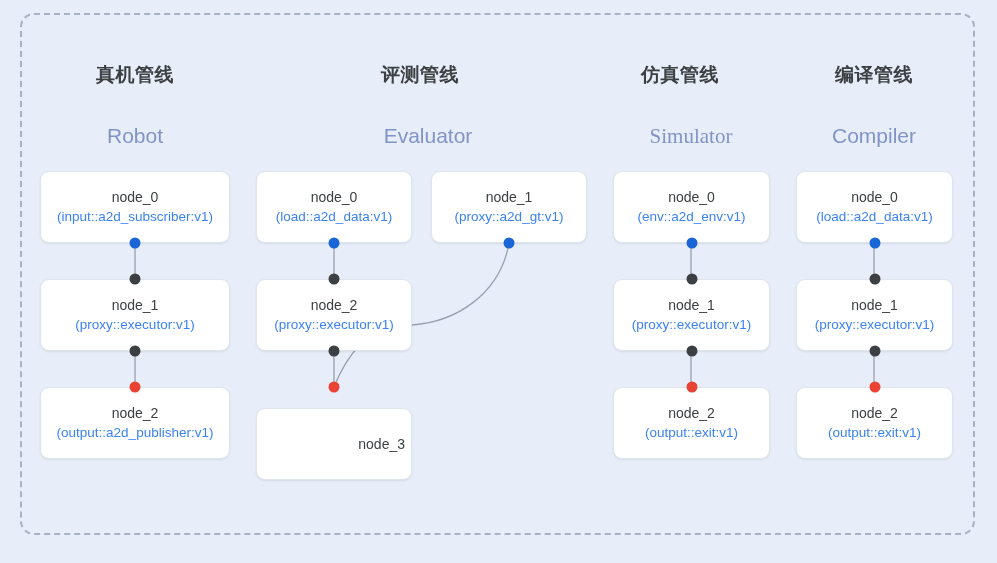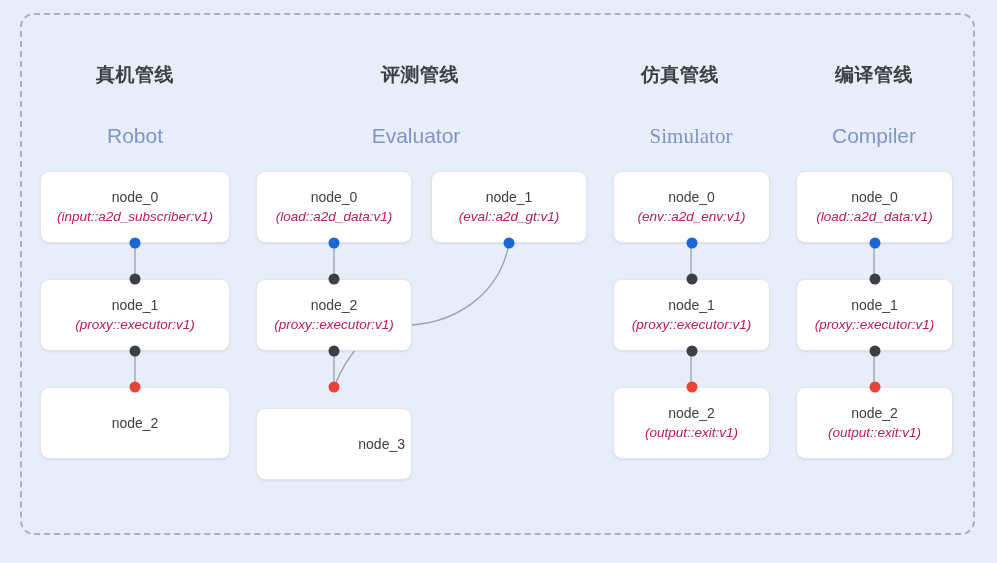--- a/index.html
+++ b/index.html
@@ -74,24 +74,23 @@
     padding: 4px 6px;
   }
   .node-title {
     font-size: 14px;
     color: #3c4043;
     line-height: 20px;
     white-space: nowrap;
   }
   .node-sub {
     font-size: 13.5px;
-    color: #be185d;
+    color: #3b82f6;
     line-height: 20px;
     white-space: nowrap;
-    font-style: italic;
   }
   .port {
     position: absolute;
     width: 11px;
     height: 11px;
     border-radius: 50%;
     transform: translate(-50%, -50%);
   }
   .port.blue   { background: #1a66d6; }
   .port.black  { background: #3c4043; }
@@ -139,34 +138,35 @@
         </div>
         <div class="port blue" style="left: 135px; top: 243px;"></div>
         <div class="node-card" style="left: 40px; top: 279px; width: 190px; height: 72px;">
           <div class="node-title">node_1</div>
           <div class="node-sub">(proxy::executor:v1)</div>
         </div>
         <div class="port black" style="left: 135px; top: 279px;"></div>
         <div class="port black" style="left: 135px; top: 351px;"></div>
         <div class="node-card" style="left: 40px; top: 387px; width: 190px; height: 72px;">
           <div class="node-title">node_2</div>
+          <div class="node-sub">(output::a2d_publisher:v1)</div>
         </div>
         <div class="port red" style="left: 135px; top: 387px;"></div>
       </div>
       <div class="column">
         <div class="col-title" style="left: 270px; width: 300px; font-family: Liberation Serif, serif;">评测管线</div>
-        <div class="col-subtitle" style="left: 266px; width: 300px;">Evaluator</div>
+        <div class="col-subtitle" style="left: 278px; width: 300px;">Evaluator</div>
         <div class="node-card" style="left: 256px; top: 171px; width: 156px; height: 72px;">
           <div class="node-title">node_0</div>
           <div class="node-sub">(load::a2d_data:v1)</div>
         </div>
         <div class="port blue" style="left: 334px; top: 243px;"></div>
         <div class="node-card" style="left: 431px; top: 171px; width: 156px; height: 72px;">
           <div class="node-title">node_1</div>
-          <div class="node-sub">(eval::a2d_gt:v1)</div>
+          <div class="node-sub">(proxy::a2d_gt:v1)</div>
         </div>
         <div class="port blue" style="left: 509px; top: 243px;"></div>
         <div class="node-card" style="left: 256px; top: 279px; width: 156px; height: 72px;">
           <div class="node-title">node_2</div>
           <div class="node-sub">(proxy::executor:v1)</div>
         </div>
         <div class="port black" style="left: 334px; top: 279px;"></div>
         <div class="port black" style="left: 334px; top: 351px;"></div>
         <div class="node-card" style="left: 256px; top: 408px; width: 156px; height: 72px; align-items: flex-end;">
           <div class="node-title">node_3</div>

